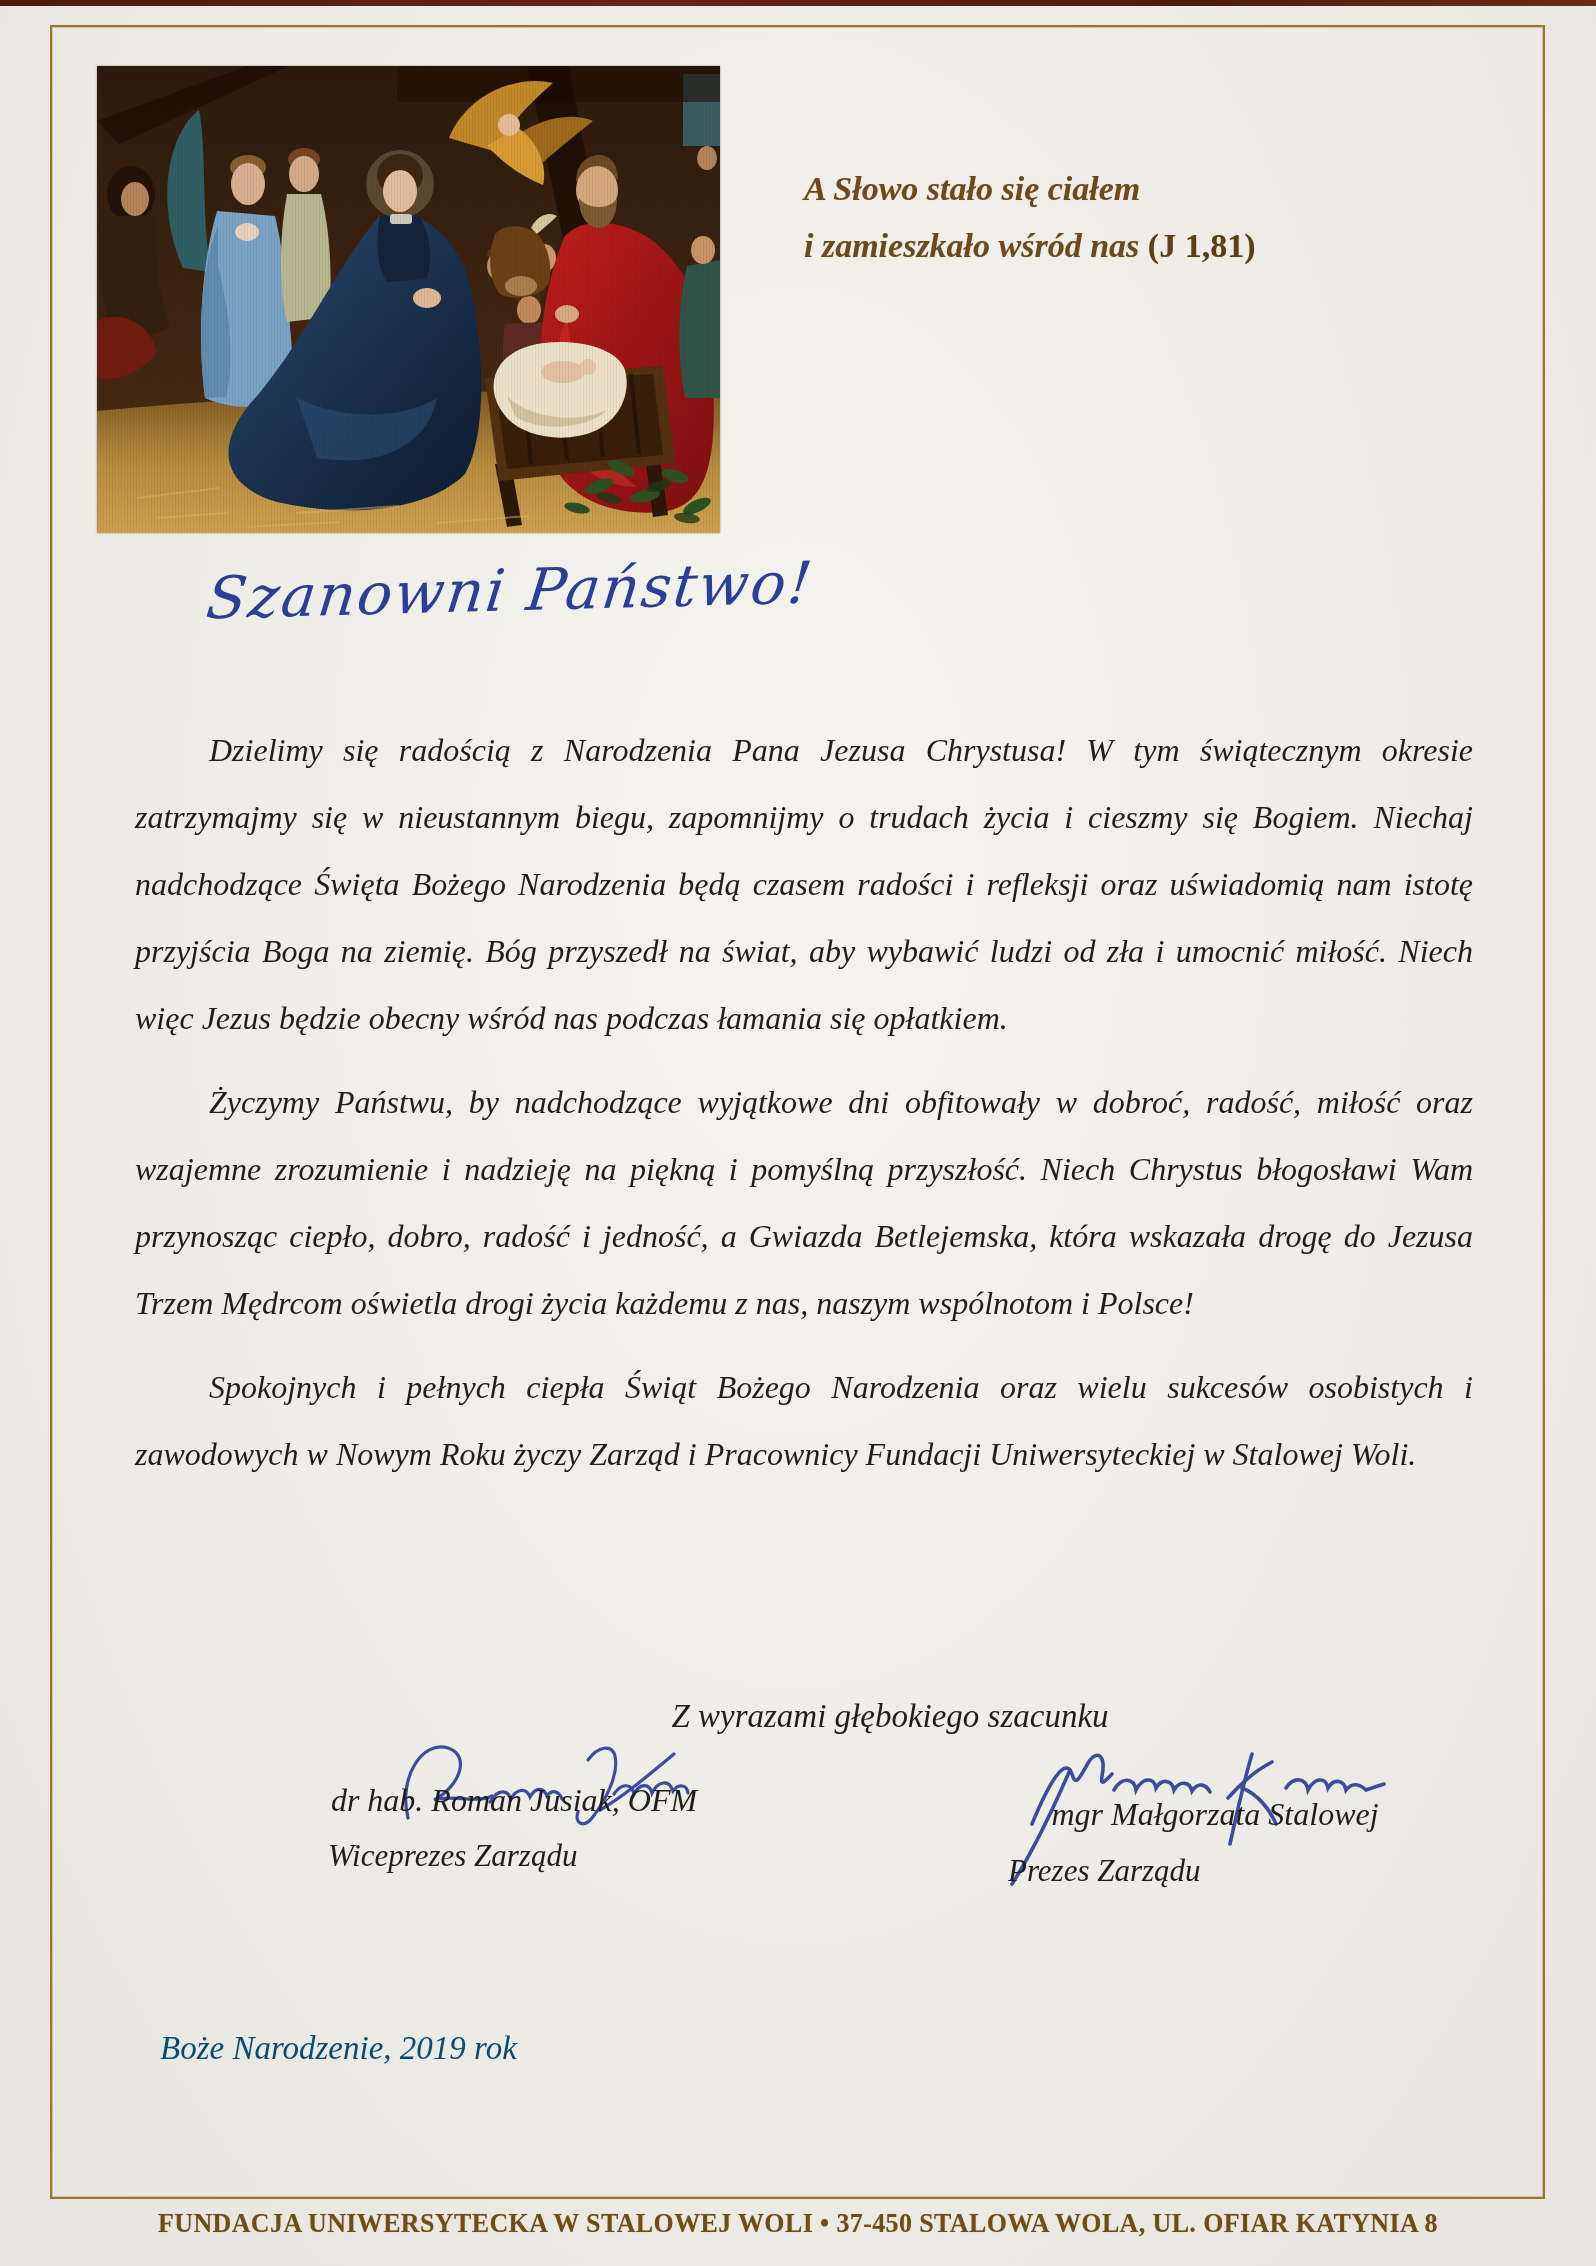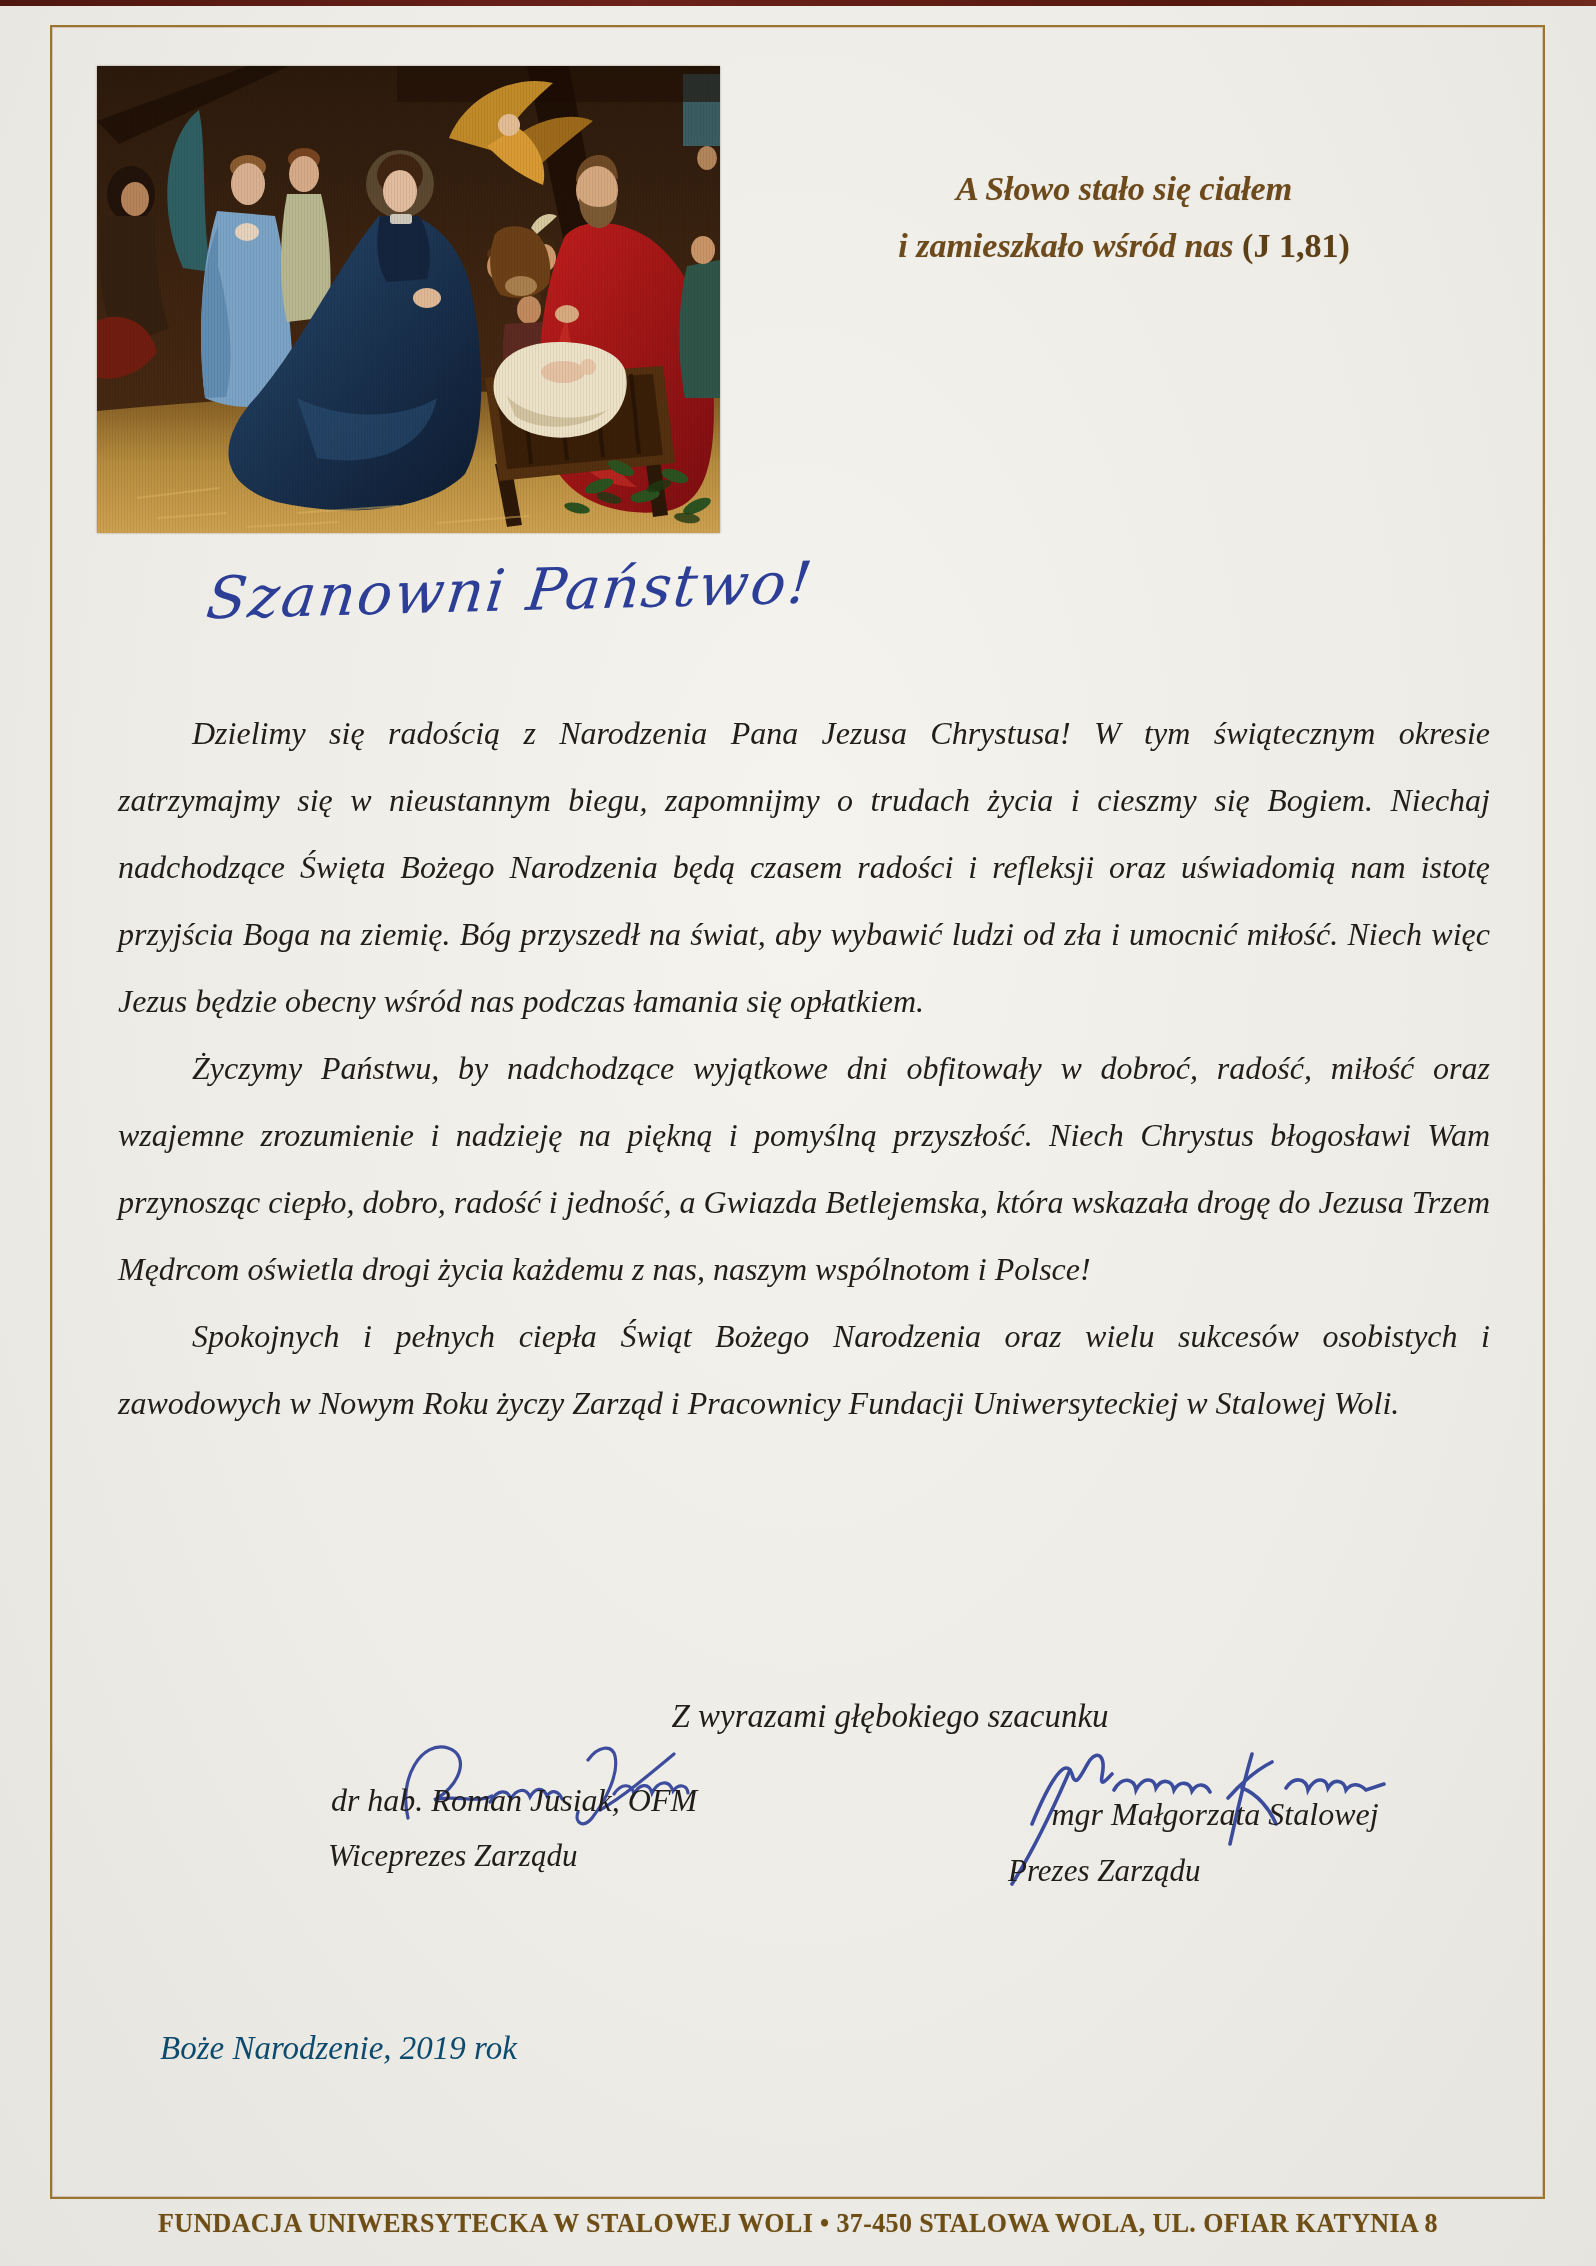--- a/index.html
+++ b/index.html
@@ -13,32 +13,32 @@
   .top-strip{top:0;left:0;right:0;height:6px;background:linear-gradient(90deg,#4f1710,#6b221a 40%,#55190f 75%,#6e2a1c);}
   
   .frame{top:25px;left:50px;right:51px;bottom:67px;border:2px solid #9c742f;box-shadow:0 0 0 1px rgba(122,86,26,.25) inset;}
   
   .painting{top:66px;left:97px;width:623px;height:467px;box-shadow:0 0 2px rgba(60,35,10,.4);}
   .painting svg{display:block;width:100%;height:100%;}
   .tex{top:66px;left:97px;width:623px;height:467px;
        background:repeating-linear-gradient(90deg,rgba(45,22,6,.07) 0 1px,transparent 1px 3px);
        mix-blend-mode:multiply;}
   
-  .quote{top:160px;right:152px;width:640px;text-align:center;color:#6d4a1c;
+  .quote{top:160px;right:152px;width:640px;text-align:left;color:#6d4a1c;
          font-style:italic;font-size:34px;line-height:57px;font-weight:600;
          text-shadow:0 0 1px rgba(109,74,28,.25);}
   .quote .ref{font-style:normal;font-weight:bold;color:#5d3f15;}
   
   .greeting{top:556px;left:208px;width:640px;color:#2c3e96;
             font-family:"DejaVu Serif", serif;font-style:italic;
             font-size:58px;letter-spacing:2px;transform:skewX(-8deg) rotate(-1.5deg);}
   
   .body-text{top:700px;left:118px;width:1372px;color:#211d1a;
              font-style:italic;font-size:32px;line-height:67px;text-align:justify;}
-  .body-text p{margin:0;text-indent:74px;}
+  .body-text p{margin:17px;text-indent:74px;}
   
   .closing{top:1698px;left:400px;width:980px;text-align:center;color:#211d1a;
            font-style:italic;font-size:33px;}
   
   .sig-svg{pointer-events:none;}
   .sig-left-svg{top:1726px;left:392px;width:306px;height:122px;}
   .sig-right-svg{top:1728px;left:1002px;width:400px;height:168px;}
   .sig-name{color:#211d1a;font-style:italic;font-size:32px;text-align:center;}
   .sig-title{color:#211d1a;font-style:italic;font-size:31px;text-align:left;}
   .nameL{top:1782px;left:328px;width:372px;}

